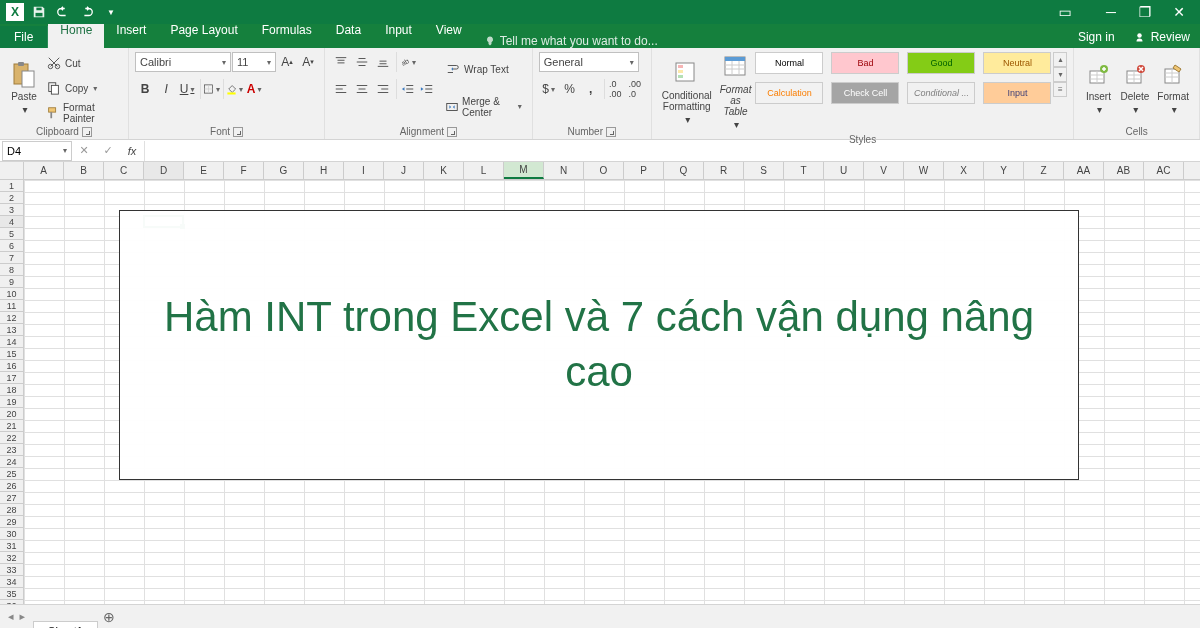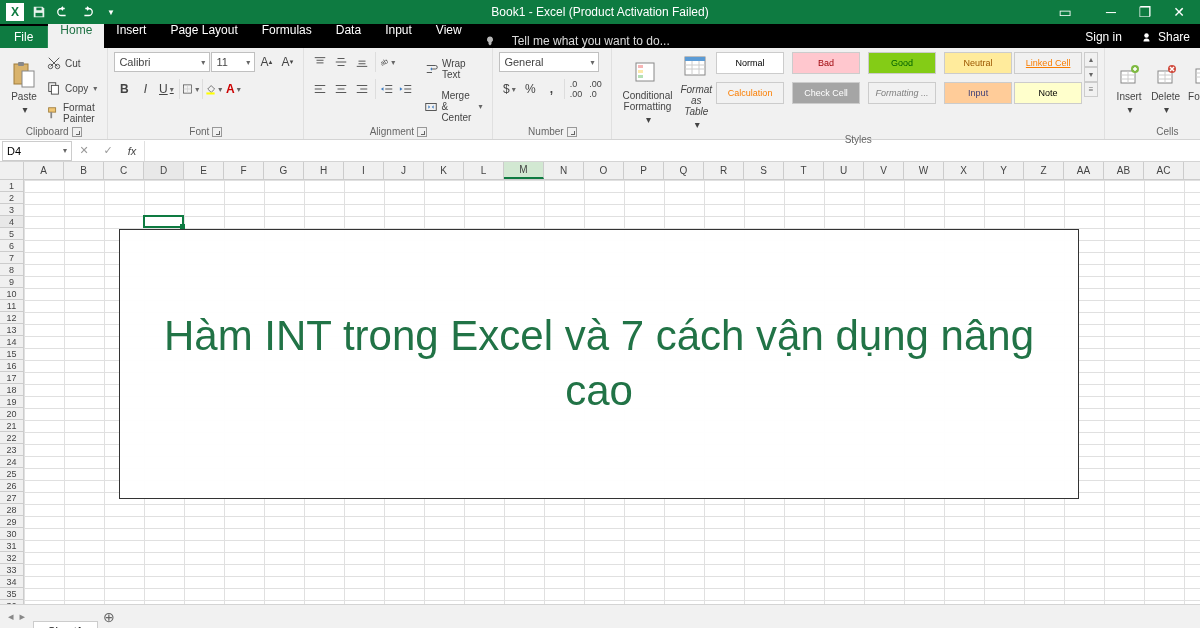--- a/index.html
+++ b/index.html
@@ -9,25 +9,25 @@
 .titlebar { height: 24px; background: #0e7b41; display: flex; align-items: center; color: #fff; position: relative; }
 .qat { display: flex; align-items: center; gap: 2px; padding: 0 6px; }
 .qat-btn { width: 22px; height: 20px; display: flex; align-items: center; justify-content: center; cursor: pointer; }
 .excel-logo { width: 18px; height: 18px; background: #fff; display: flex; align-items: center; justify-content: center; color: #0e7b41; font-weight: bold; font-size: 12px; margin-right: 2px; }
 .title-center { position: absolute; left: 50%; transform: translateX(-50%); font-size: 12px; color: #fff; }
 .titlebar-right { margin-left: auto; display: flex; align-items: center; gap: 12px; padding-right: 4px; font-size: 11px;}
 .win-controls { display: flex; }
 .win-btn { width: 34px; height: 24px; display: flex; align-items: center; justify-content: center; cursor: pointer; font-size: 14px; }
 
 
-.ribbon-tabs { height: 24px; background: #000000; display: flex; align-items: flex-end; color: #fff; font-size: 12px; }
+.ribbon-tabs { height: 24px; background: #15803d; display: flex; align-items: flex-end; color: #fff; font-size: 12px; }
 .file-tab { background: #0e7b41; color: #fff; padding: 4px 14px; border-right: 1px solid rgba(255,255,255,.12);}
 .rtab { padding: 11px 12px; cursor: pointer; }
 .rtab.active { background: #f1f1f1; color: #217346; }
-.tellme { margin-left: 10px; opacity: .85; display: flex; align-items: center; gap: 16px; }
+.tellme { margin-left: 10px; opacity: .85; display: flex; align-items: center; gap: 4px; }
 .tellme svg { width:12px; height:12px; }
 .signin { margin-left: auto; padding: 4px 10px; display:flex; align-items:center; gap:4px; }
 .share { padding: 4px 10px; display:flex; align-items:center; gap:4px; }
 
 
 .ribbon { height: 92px; background: #f1f1f1; border-bottom: 1px solid #d4d4d4; display: flex; }
 .rgroup { border-right: 1px solid #e0e0e0; padding: 4px 6px 2px; display: flex; flex-direction: column; align-items: center; }
 .rgroup-body { flex: 1; display: flex; }
 .rgroup-label { font-size: 10px; color: #666; text-align: center; padding-top: 2px; display: flex; align-items: center; gap: 3px; justify-content: center; }
 .rgroup-label .dlg { width:10px; height:10px; border:1px solid #999; position: relative; }
@@ -111,21 +111,20 @@
           <path fill="none" stroke="#fff" stroke-width="1.5" d="M10 4H6a4 4 0 000 8h5M6 4l2-2M6 4l2 2"></path>
         </svg>
       </div>
     <div class="qat-btn">
         <svg width="14" height="14" viewBox="0 0 16 16">
           <path fill="none" stroke="#fff" stroke-width="1.5" d="M6 4h4a4 4 0 010 8H5M10 4L8 2M10 4L8 6"></path>
         </svg>
       </div>
     <div class="qat-btn" style="font-size:8px;color:#fff;">▼</div>
   </div>
-  <div class="title-center">Book1 - Excel (Product Activation Failed)</div>
   <div class="titlebar-right">
     <div class="win-controls">
         <div class="win-btn">▭</div>
       </div>
     <div class="win-controls">
       <div class="win-btn">─</div>
       <div class="win-btn">❐</div>
       <div class="win-btn">✕</div>
     </div>
   </div>
@@ -147,21 +146,21 @@
     <span>Tell me what you want to do...</span>
   </div>
   <div class="signin">
     <span>Sign in</span>
   </div>
   <div class="share">
     <svg width="12" height="12" viewBox="0 0 16 16">
         <circle cx="6" cy="6" r="3" fill="#fff"></circle>
         <path fill="#fff" d="M2 14a4 4 0 018 0z"></path>
       </svg>
-    <span>Share</span>
+    <span>Review</span>
   </div>
 </div>
 
 <div class="ribbon">
 
   <div class="rgroup">
     <div class="rgroup-body">
       <div class="big-btn">
         <div class="ico">
             <svg width="26" height="28" viewBox="0 0 26 28">
@@ -389,26 +388,22 @@
           <span class="dd-arrow">▾</span>
       </div>
       <div style="display:flex;">
         <div class="styles-gallery">
           <div class="style-cell" style="background:#fff;">Normal</div>
           <div class="style-cell" style="background:#ffc7ce;color:#9c0006;">Bad</div>
           <div class="style-cell" style="background:#84cc16;color:#006100;">Good</div>
           <div class="style-cell" style="background:#ffeb9c;color:#9c5700;">Neutral</div>
           <div class="style-cell" style="background:#f2f2f2;color:#fa7d00;">Calculation</div>
           <div class="style-cell" style="background:#a5a5a5;color:#fff;">Check Cell</div>
-          <div class="style-cell" style="font-style:italic;color:#7f7f7f;">Formatting ...</div>
+          <div class="style-cell" style="font-style:italic;color:#7f7f7f;">Conditional ...</div>
           <div class="style-cell" style="background:#ffcc99;color:#3f3f76;">Input</div>
-        </div>
-        <div class="styles-gallery" style="grid-template-columns:68px;margin-left:2px;">
-          <div class="style-cell" style="color:#fa7d00;text-decoration:underline;">Linked Cell</div>
-          <div class="style-cell" style="background:#ffffcc;">Note</div>
         </div>
         <div class="scroll-buttons">
           <div>▴</div>
           <div>▾</div>
           <div>≡</div>
         </div>
       </div>
     </div>
     <div class="rgroup-label">
         <span>Styles</span>
@@ -543,21 +538,21 @@
       <div class="row-h">34</div>
       <div class="row-h">35</div>
       <div class="row-h">36</div>
     </div>
   <div class="cells">
     <div class="gridlines-v"></div>
     <div class="gridlines-h"></div>
     <div class="sel-cell" id="selcell" style="left: 119px; top: 35px;">
         <div class="sel-handle"></div>
       </div>
-    <div class="overlay-box" style="top:49px;left:95px;width:960px;height:270px;">
+    <div class="overlay-box" style="top:30px;left:95px;width:960px;height:270px;">
       <div class="overlay-text">Hàm INT trong Excel và 7 cách vận dụng nâng cao</div>
     </div>
   </div>
 </div>
 
 <div class="sheet-tabs">
   <div class="sheet-nav">
     <span>◂</span>
     <span>▸</span>
   </div>

